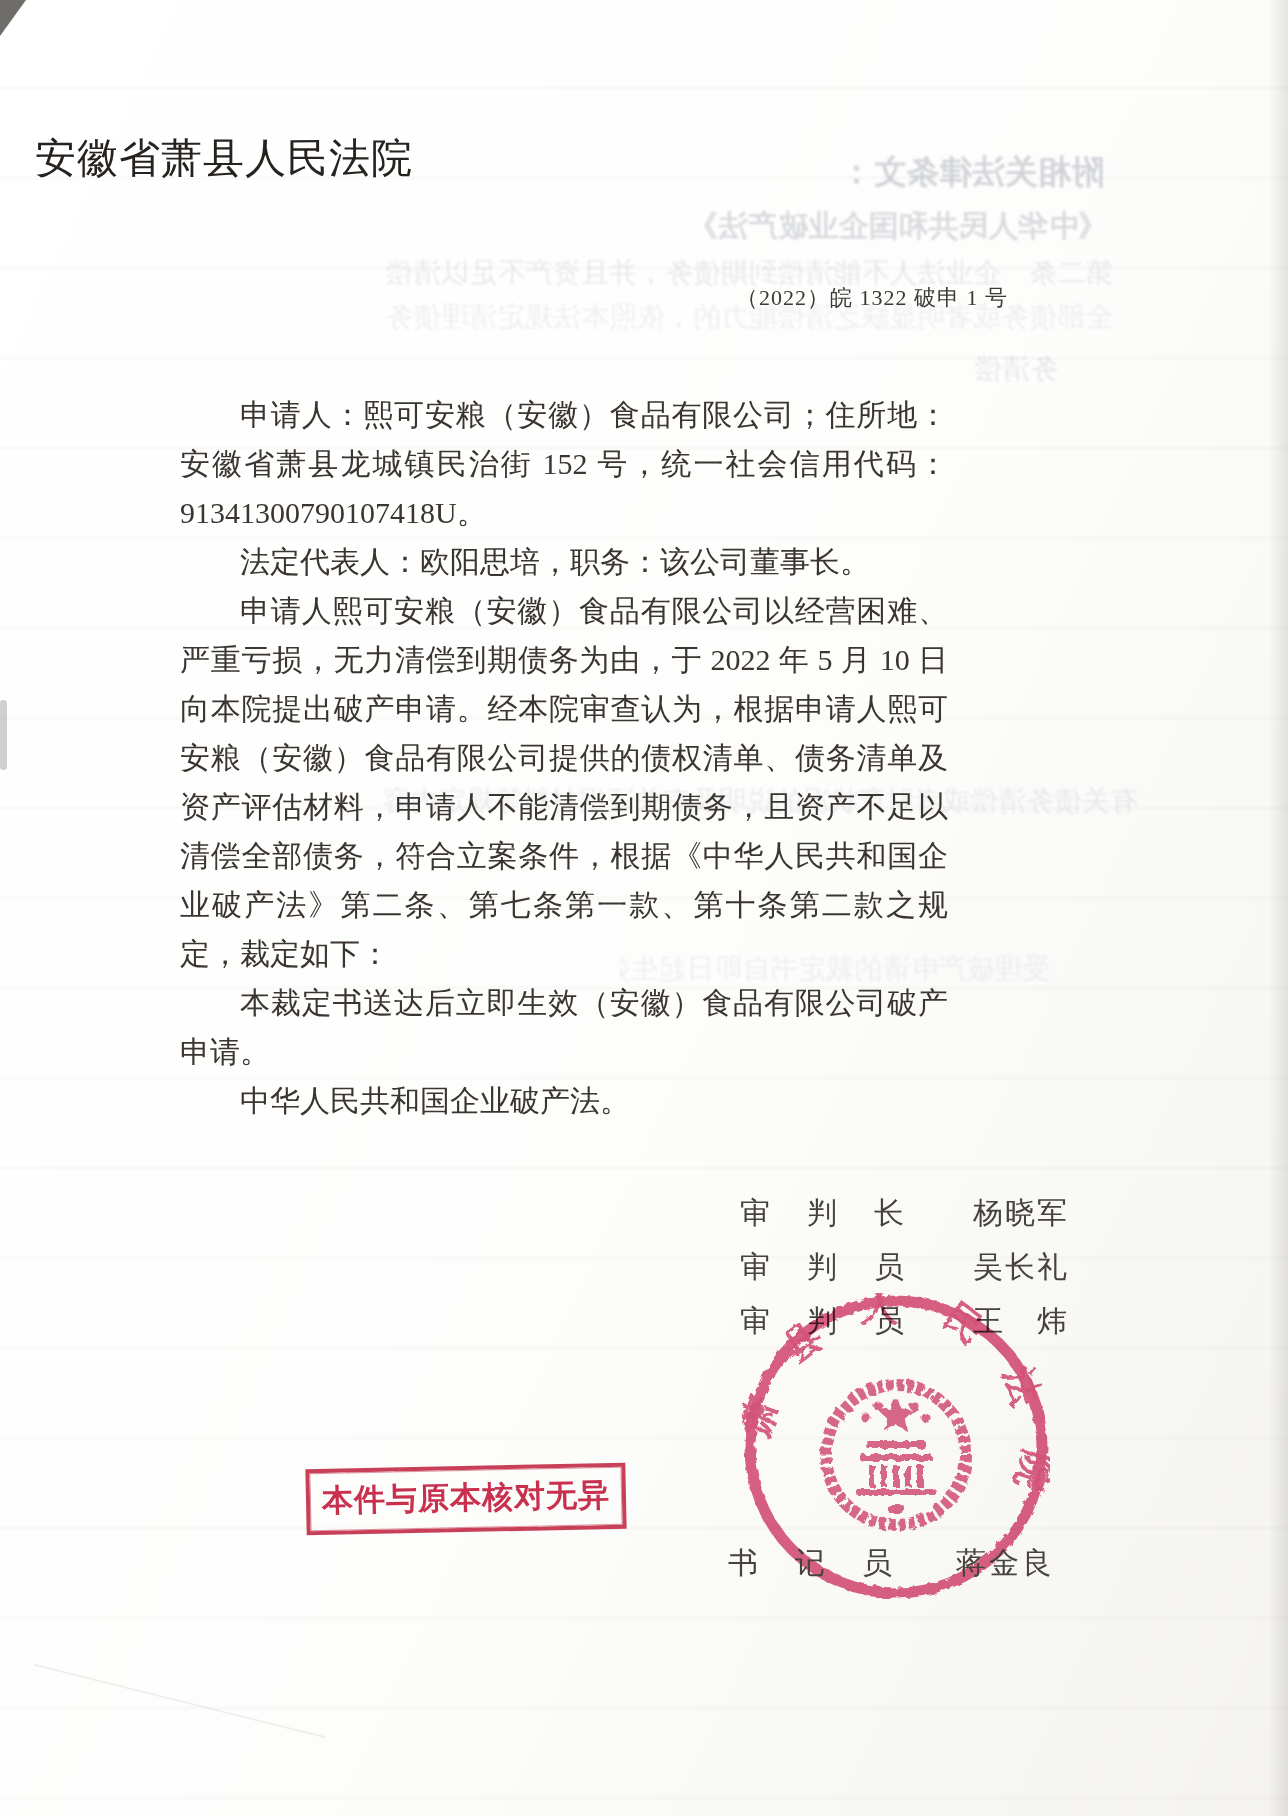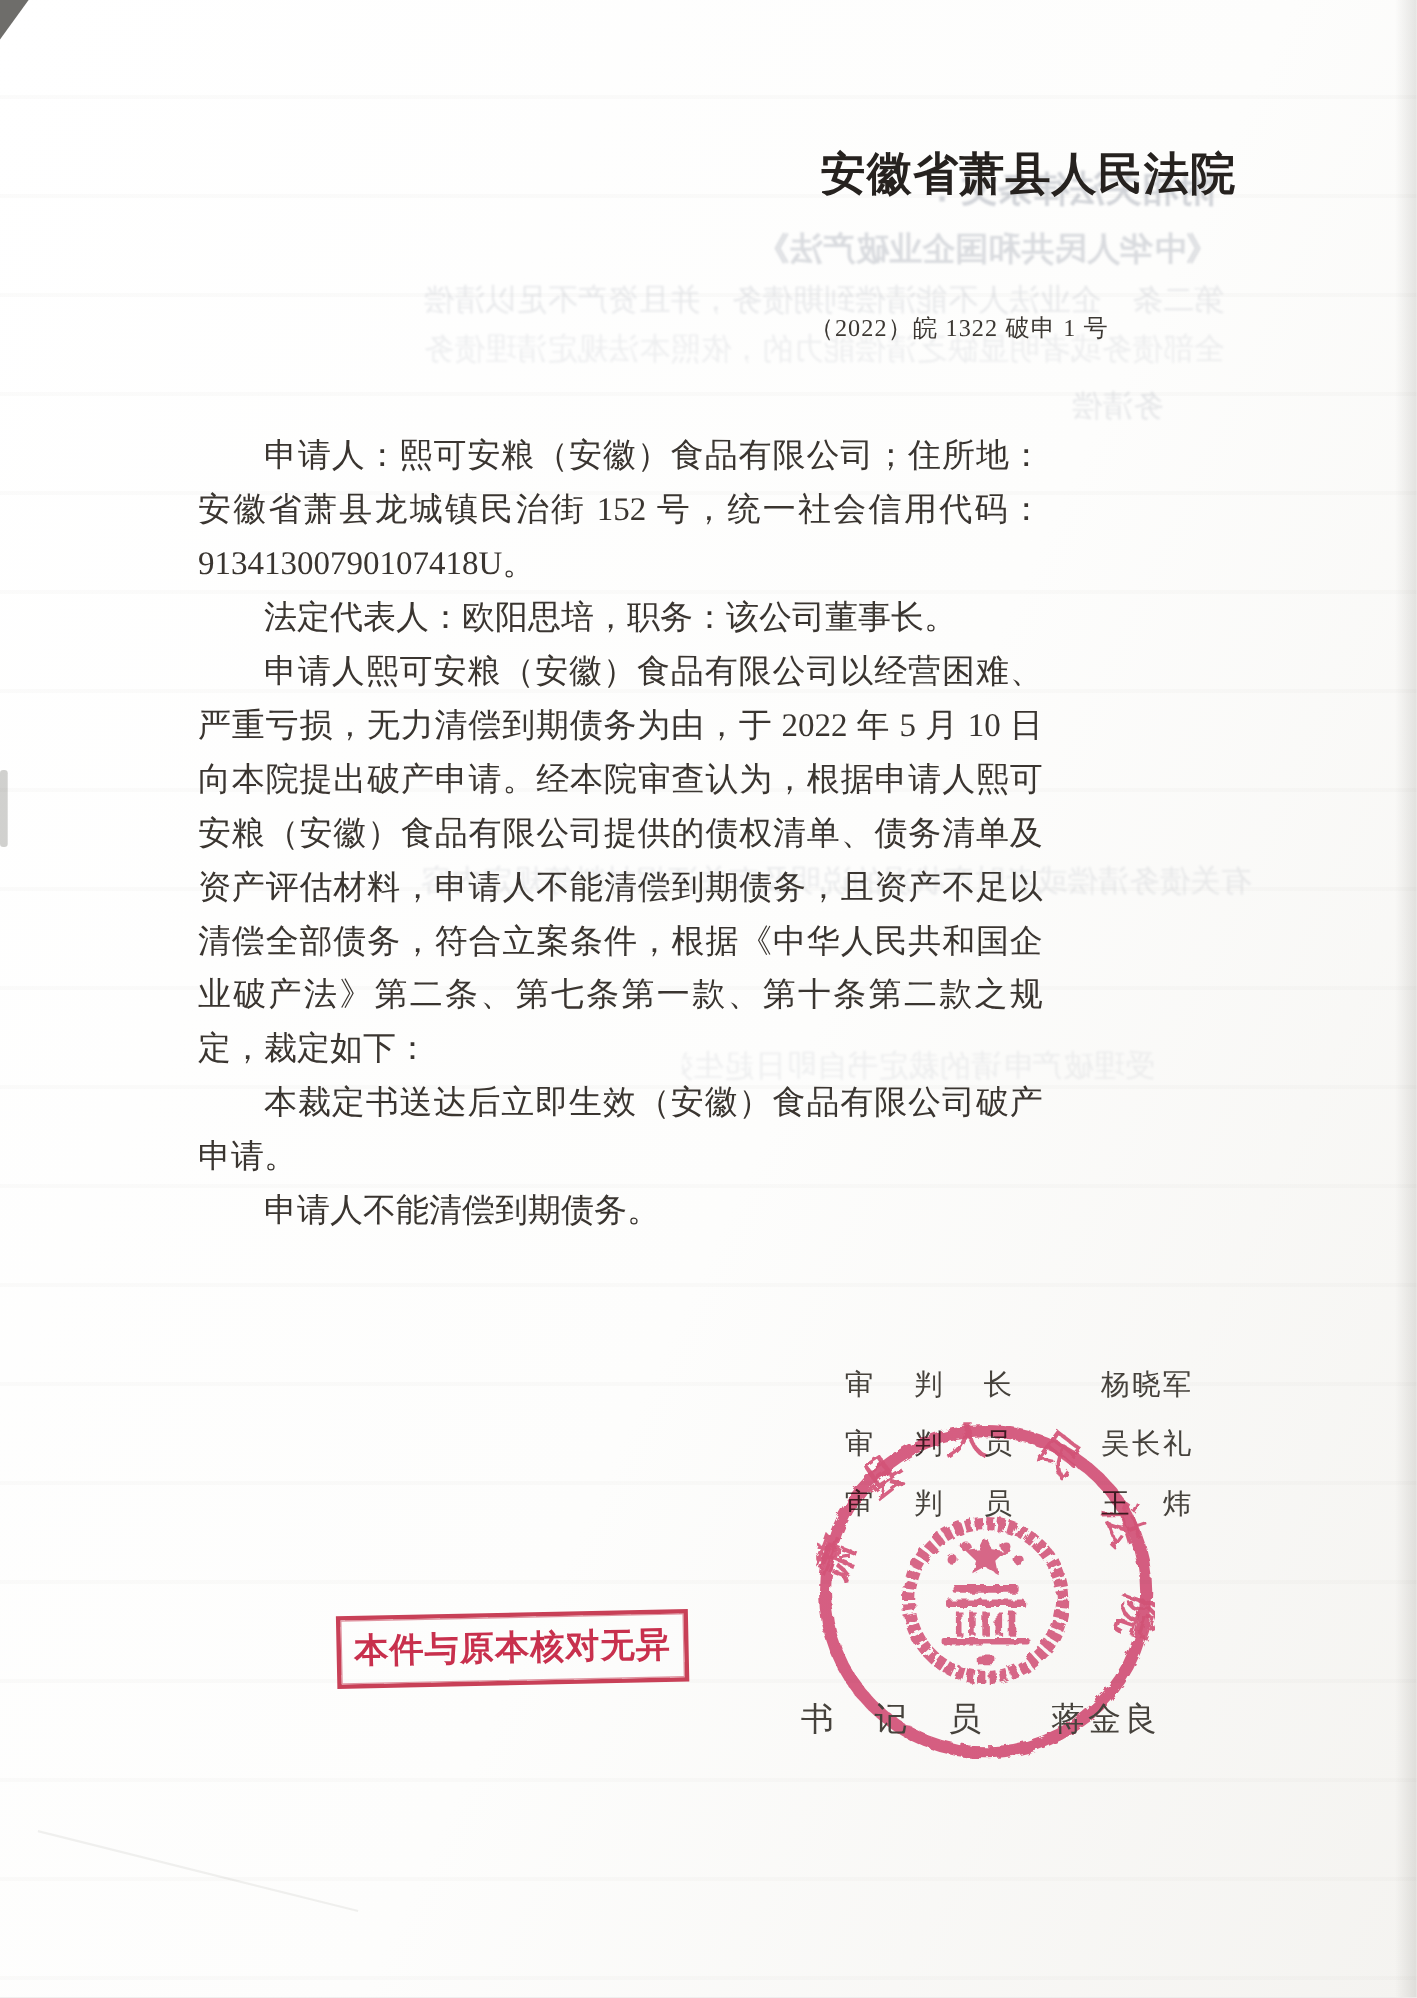--- a/index.html
+++ b/index.html
@@ -21,35 +21,35 @@
   .edge-shade{position:absolute;top:0;right:0;width:20px;height:1816px;
     background:linear-gradient(90deg,transparent,rgba(120,118,112,.18));}
   .corner-mark{position:absolute;top:0;left:0;width:0;height:0;
     border-top:36px solid #4a4845;border-right:26px solid transparent;opacity:.8;}
   .left-smudge{position:absolute;left:0;top:700px;width:7px;height:70px;
     background:rgba(90,88,84,.28);border-radius:3px;}
   .crease{position:absolute;left:30px;top:1700px;width:300px;height:2px;
     background:rgba(120,118,112,.10);transform:rotate(14deg);}
 
   
-  .title{position:absolute;left:0;top:132px;width:1124px;text-align:right;
+  .title{position:absolute;left:0;top:132px;width:1124px;text-align:left;
     font-family:"Liberation Sans","DejaVu Sans",sans-serif;
-    font-weight:700;color:#26221f;}
+    font-weight:400;color:#26221f;padding-left:35px;}
   .title-court{font-size:41px;letter-spacing:1px;line-height:52px;}
   .title-doc{font-size:42px;letter-spacing:5px;line-height:52px;}
   .case-no{position:absolute;top:283px;right:280px;font-size:22px;color:#3c3833;
     letter-spacing:1px;}
 
   
   .body-text{position:absolute;left:180px;top:390px;width:768px;
     font-size:30px;line-height:49px;text-align:justify;color:#3a3530;}
   .body-text p{margin:0;text-indent:2em;}
 
   
-  .sig-block{position:absolute;left:740px;top:1232px;font-size:26px;color:#46423c;margin-left:28px;}
+  .sig-block{position:absolute;left:740px;top:1186px;font-size:30px;color:#46423c;}
   .sig-row{position:relative;height:54px;line-height:54px;width:420px;}
   .sig-role{letter-spacing:37px;}
   .sig-name{position:absolute;left:233px;top:0;letter-spacing:2px;}
 
   .date-line{position:absolute;left:698px;top:1448px;font-size:31px;
     letter-spacing:7px;color:#565b66;z-index:1;}
   .clerk-row{position:absolute;left:728px;top:1543px;font-size:30px;color:#46423c;z-index:3;text-align:center;}
   .clerk-role{letter-spacing:37px;}
   .clerk-name{position:absolute;left:228px;top:0;letter-spacing:3px;white-space:nowrap;}
 
@@ -98,21 +98,21 @@
   <div class="title">
     <div class="title-court">安徽省萧县人民法院</div>
   </div>
   <div class="case-no">（2022）皖 1322 破申 1 号</div>
 
   <div class="body-text">
     <p>申请人：熙可安粮（安徽）食品有限公司；住所地：安徽省萧县龙城镇民治街 152 号，统一社会信用代码：91341300790107418U。</p>
     <p>法定代表人：欧阳思培，职务：该公司董事长。</p>
     <p>申请人熙可安粮（安徽）食品有限公司以经营困难、严重亏损，无力清偿到期债务为由，于 2022 年 5 月 10 日向本院提出破产申请。经本院审查认为，根据申请人熙可安粮（安徽）食品有限公司提供的债权清单、债务清单及资产评估材料，申请人不能清偿到期债务，且资产不足以清偿全部债务，符合立案条件，根据《中华人民共和国企业破产法》第二条、第七条第一款、第十条第二款之规定，裁定如下：</p>
     <p>本裁定书送达后立即生效（安徽）食品有限公司破产申请。</p>
-    <p>申请人不能清偿到期债务。</p>
+    <p>中华人民共和国企业破产法。</p>
   </div>
 
   <div class="sig-block">
     <div class="sig-row">
       <span class="sig-role">审判长</span>
       <span class="sig-name">杨晓军</span>
     </div>
     <div class="sig-row">
       <span class="sig-role">审判员</span>
       <span class="sig-name">吴长礼</span>

